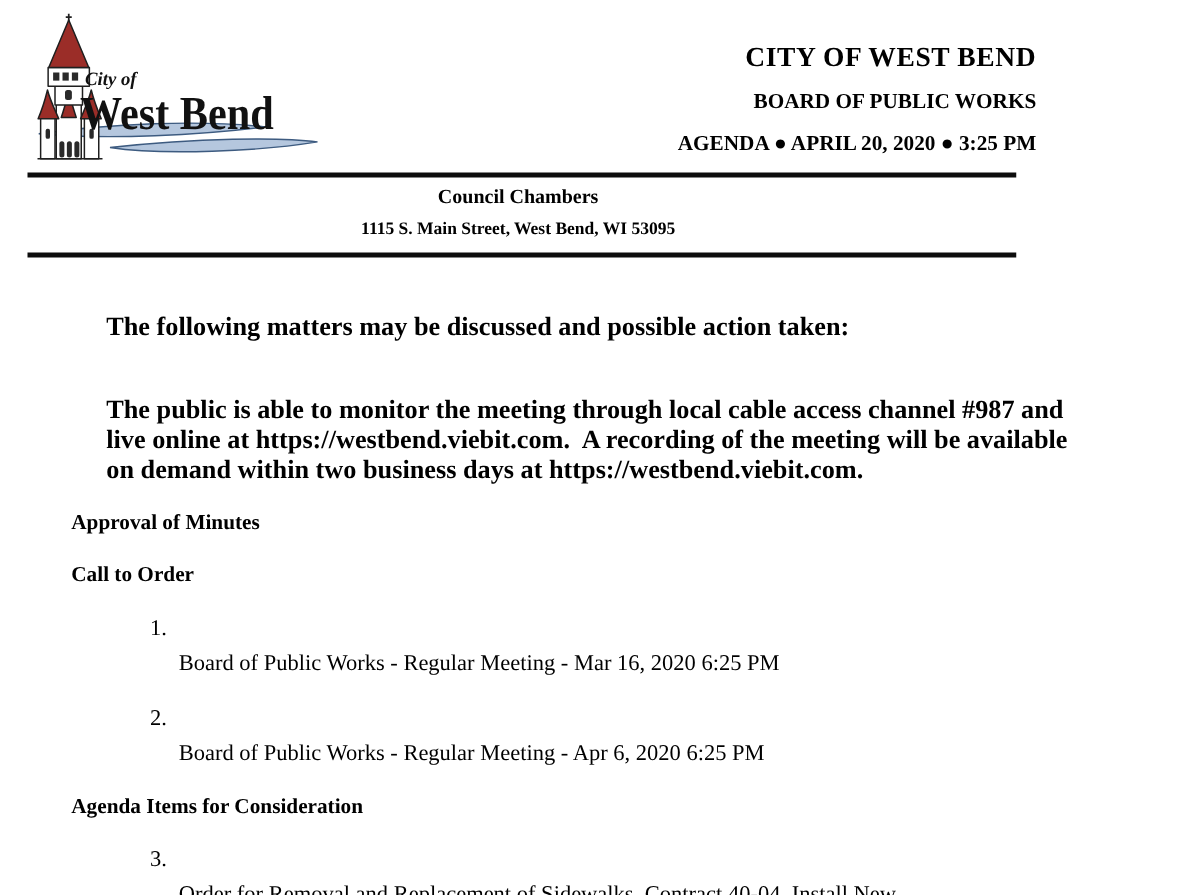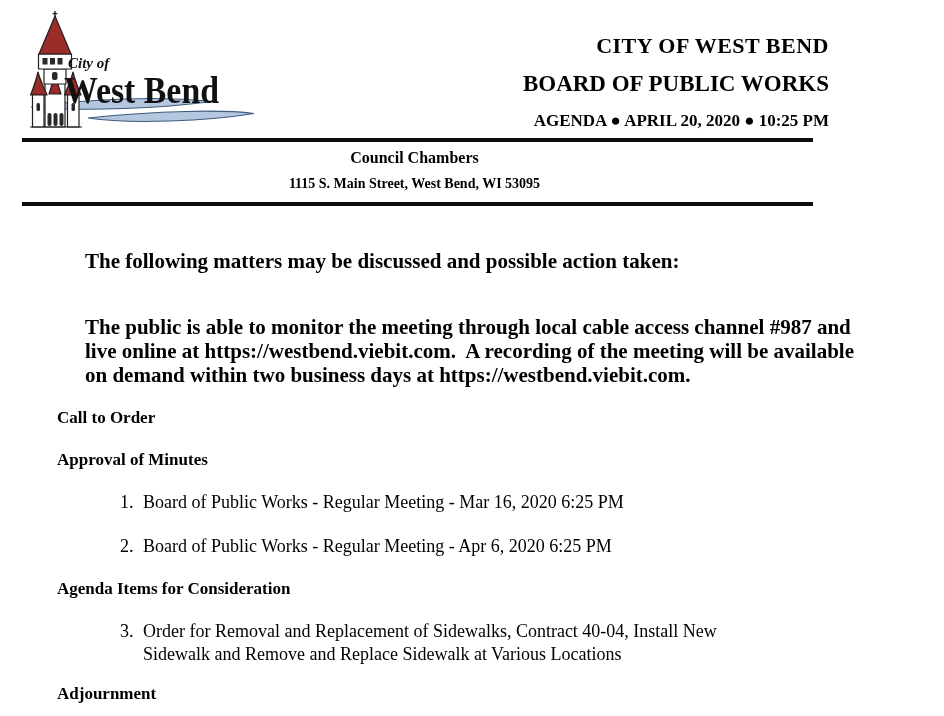--- a/index.html
+++ b/index.html
@@ -11,42 +11,42 @@
     color: #000000;
     overflow: hidden;
   }
   .page { position: relative; width: 829px; height: 716px; background: #ffffff; }
 
   
   .doc-header { position: relative; height: 138px; }
   .logo { position: absolute; left: 28px; top: 8px; width: 230px; height: 127px; }
   .header-text { position: absolute; left: 0; right: 0; top: 33px; text-align: right; }
   .doc-title    { font-size: 22px; font-weight: bold; letter-spacing: .5px; margin-bottom: 12px; }
-  .doc-subtitle { font-size: 23px; font-weight: bold; margin-bottom: 14px; }
+  .doc-subtitle { font-size: 17px; font-weight: bold; margin-bottom: 14px; }
   .doc-agenda   { font-size: 17px; font-weight: bold; }
 
   .rule { height: 4px; background: #0d0d0d; margin-left: 22px; margin-right: 16px; }
 
   .venue { text-align: center; padding: 6px 0 9px 0; }
   .venue-name    { font-size: 16px; font-weight: bold; line-height: 20px; }
   .venue-address { font-size: 14px; font-weight: bold; line-height: 18px; margin-top: 7px; }
 
   
   main { padding: 0 89px 0 57px; }
   .notice {
     font-weight: bold; font-size: 21px; line-height: 24px;
     margin: 42px 0 0 28px; width: 782px; white-space: pre-wrap;
   }
   .notice.first { margin-top: 43px; }
   h2.sec { font-size: 17px; font-weight: bold; line-height: 22px; margin: 20px 0 0 0; }
   h2.sec.last { margin-top: 17px; }
   .item { display: flex; margin: 20px 0 0 63px; font-size: 18px; line-height: 23px; font-weight: normal; }
   .item + .item { margin-top: 21px; }
   .item .num { width: 23px; flex-shrink: 0; }
-  .item .txt { max-width: 697px; }
+  .item .txt { max-width: 697px; margin-top: 28px; }
 </style>
 </head>
 <body>
 
 <div class="page">
 
   <header class="doc-header">
 
     <div class="logo">
       <svg viewBox="0 0 230 127" width="230" height="127">
@@ -90,41 +90,41 @@
         </g>
 
         <text x="40" y="60" font-size="15" font-style="italic" font-weight="bold" font-family="Liberation Serif, serif" fill="#111111">City of</text>
         <text x="36" y="95" font-size="38" font-weight="bold" font-family="Liberation Serif, serif" fill="#111111" textLength="155" lengthAdjust="spacingAndGlyphs">West Bend</text>
       </svg>
     </div>
 
     <div class="header-text">
       <div class="doc-title">CITY OF WEST BEND</div>
       <div class="doc-subtitle">BOARD OF PUBLIC WORKS</div>
-      <div class="doc-agenda">AGENDA ● APRIL 20, 2020 ● 10:25 PM</div>
+      <div class="doc-agenda">AGENDA ● APRIL 20, 2020 ● 3:25 PM</div>
     </div>
   </header>
 
   <div class="rule"></div>
 
   <div class="venue">
     <div class="venue-name">Council Chambers</div>
     <div class="venue-address">1115 S. Main Street, West Bend, WI 53095</div>
   </div>
 
   <div class="rule"></div>
 
   <main>
 
     <p class="notice first">The following matters may be discussed and possible action taken:</p>
     <p class="notice">The public is able to monitor the meeting through local cable access channel #987 and live online at https://westbend.viebit.com.  A recording of the meeting will be available on demand within two business days at https://westbend.viebit.com.</p>
 
+    <h2 class="sec">Approval of Minutes</h2>
+
     <h2 class="sec">Call to Order</h2>
-
-    <h2 class="sec">Approval of Minutes</h2>
 
     <div class="item">
       <span class="num">1.</span>
       <span class="txt">Board of Public Works - Regular Meeting - Mar 16, 2020 6:25 PM</span>
     </div>
     <div class="item">
       <span class="num">2.</span>
       <span class="txt">Board of Public Works - Regular Meeting - Apr 6, 2020 6:25 PM</span>
     </div>
 

